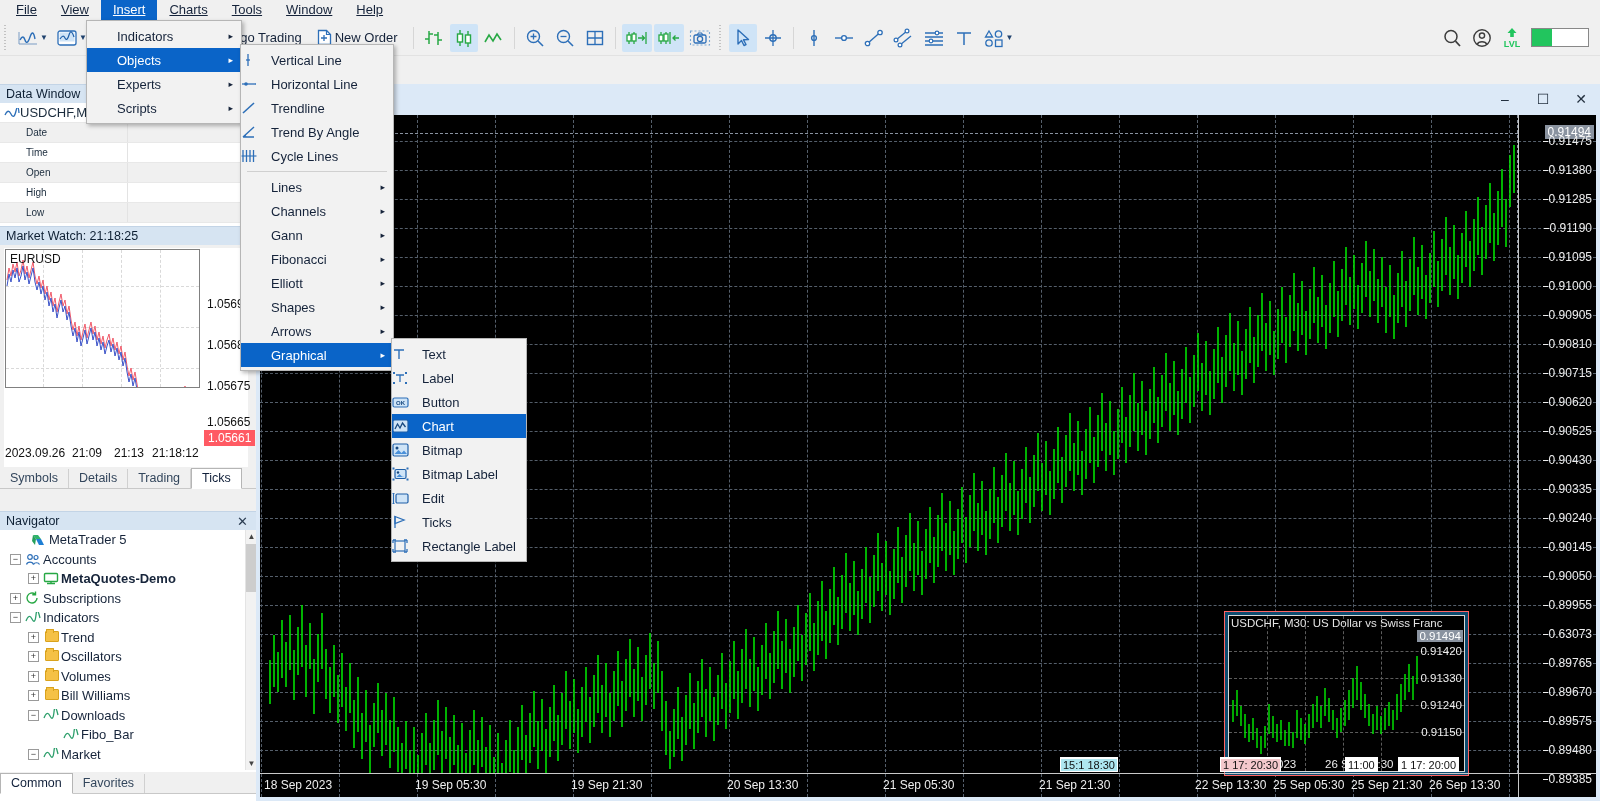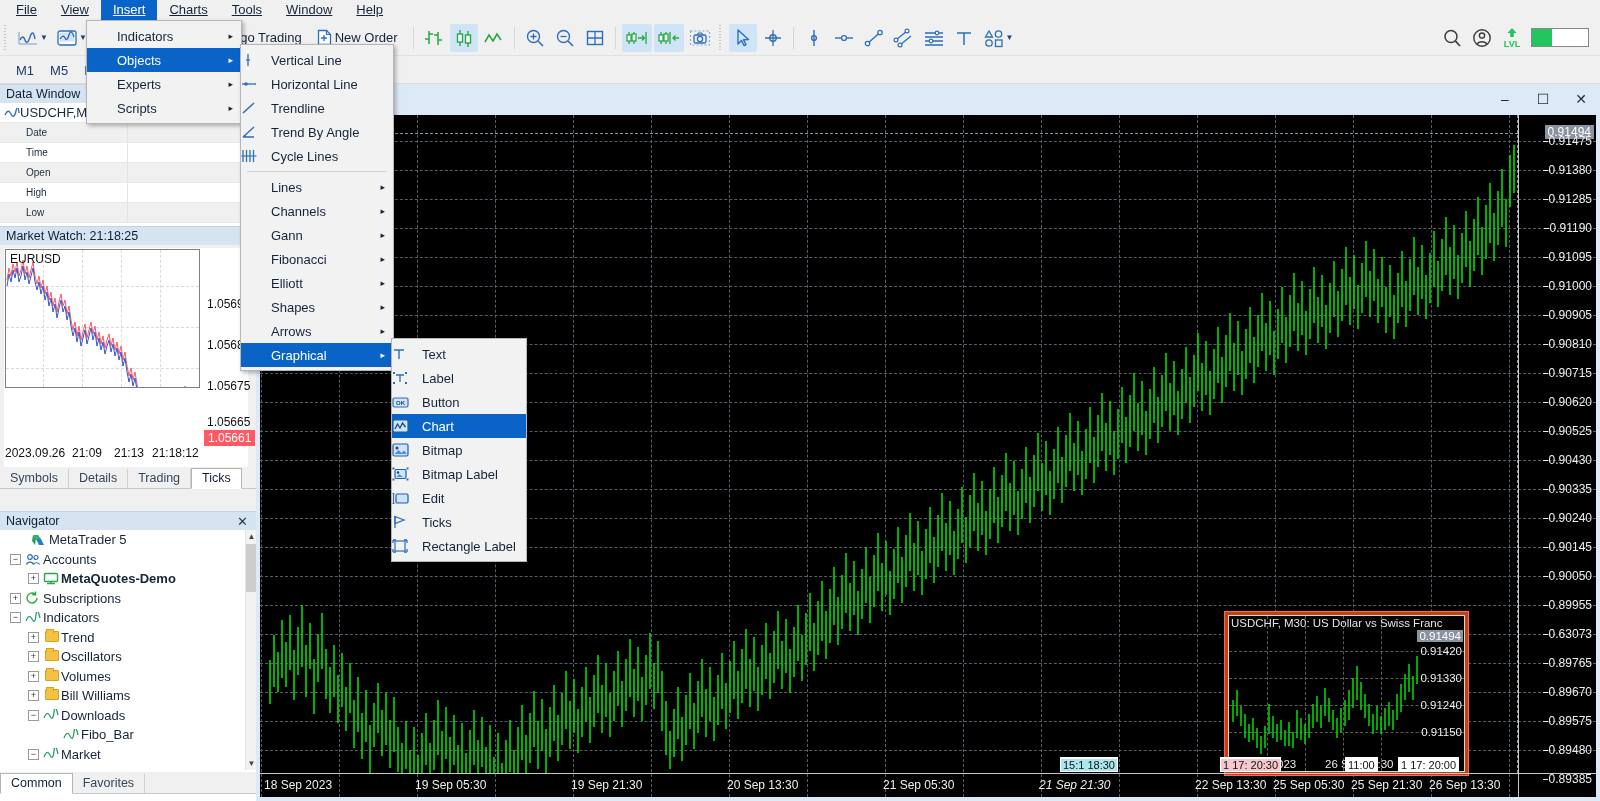--- a/index.html
+++ b/index.html
@@ -153,21 +153,21 @@
   .ycur { position: absolute; right: 2px; background: #8a93a0; color: #fff;
           font-size: 12px; padding: 0 3px; }
   .xaxis { position: absolute; left: 0; bottom: 0; width: 100%; height: 24px;
            border-top: 1px solid #c9c9c9; }
   .xtick { position: absolute; top: 4px; font-size: 12px; color: #ededed; white-space: nowrap; }
   .xmark { position: absolute; bottom: 25px; height: 15px; display: flex; align-items: center;
            font-size: 11px; color: #111; background: #fff; border: 1px solid #fff; }
   .xmark .sq { display: inline-block; padding: 0 2px; }
 
   
-  .minichart { position: absolute; border: 1px solid #ff6464; background: #c2410c; }
+  .minichart { position: absolute; border: 1px solid #ff6464; background: #0c4a6e; }
   .mini-inner { position: absolute; left: 3px; top: 3px; right: 3px; bottom: 3px;
                 border: 1px solid #d8d8d8; background: #000; overflow: hidden; }
   .mini-title { position: absolute; left: 2px; top: 1px; font-size: 11.5px; color: #e4e4e4;
                 white-space: nowrap; z-index: 5; }
   .mini-y { position: absolute; right: 2px; font-size: 11.5px; color: #ededed; }
   .mini-cur { position: absolute; right: 1px; background: #8a93a0; color: #fff; font-size: 11.5px;
               padding: 0 2px; }
   .mini-x { position: absolute; bottom: 1px; font-size: 11.5px; color: #ededed; }
 
   
@@ -421,25 +421,20 @@
           <text x="10" y="21" font-size="9" font-family="Liberation Sans" fill="#22c55e" text-anchor="middle" font-weight="bold">LVL</text>
         </svg>
     </div>
     <div class="tb-btn" style="margin-right:8px;">
       <div style="width:58px;height:19px;border:1px solid #888;background:#fff;display:flex;">
         <div style="width:20px;height:100%;background:#22c55e;"></div>
       </div>
     </div>
   </div>
 
-  <div class="tfbar">
-    <div class="tf">M1</div>
-    <div class="tf">M5</div>
-    <div class="tf">M</div>
-  </div>
 
   <div class="leftdock">
 
     <div class="dw">
       <div class="panel-title">
         <span>Data Window</span>
       </div>
       <div class="dw-sym">
         <span class="ic">
           <svg width="16" height="10" viewBox="0 0 16 10">
@@ -1126,21 +1121,21 @@
         <div class="ytick" style="top:628px;"><span class="dash"></span><span>0.89480</span></div>
         <div class="ytick" style="top:657px;"><span class="dash"></span><span>0.89385</span></div>
       </div>
 
       <div class="xaxis">
         <div class="xtick" style="left:4px;">18 Sep 2023</div>
         <div class="xtick" style="left:155px;">19 Sep 05:30</div>
         <div class="xtick" style="left:311px;">19 Sep 21:30</div>
         <div class="xtick" style="left:467px;">20 Sep 13:30</div>
         <div class="xtick" style="left:623px;">21 Sep 05:30</div>
-        <div class="xtick" style="left:779px;font-style:italic;">21 Sep 21:30</div>
+        <div class="xtick" style="left:779px;">21 Sep 21:30</div>
         <div class="xtick" style="left:935px;">22 Sep 13:30</div>
         <div class="xtick" style="left:1013px;">25 Sep 05:30</div>
         <div class="xtick" style="left:1091px;">25 Sep 21:30</div>
         <div class="xtick" style="left:1169px;">26 Sep 13:30</div>
       </div>
     </div>
   </div>
 
   <div class="menu" style="left:86px; top:20px; width:156px;">
     <div class="row">

